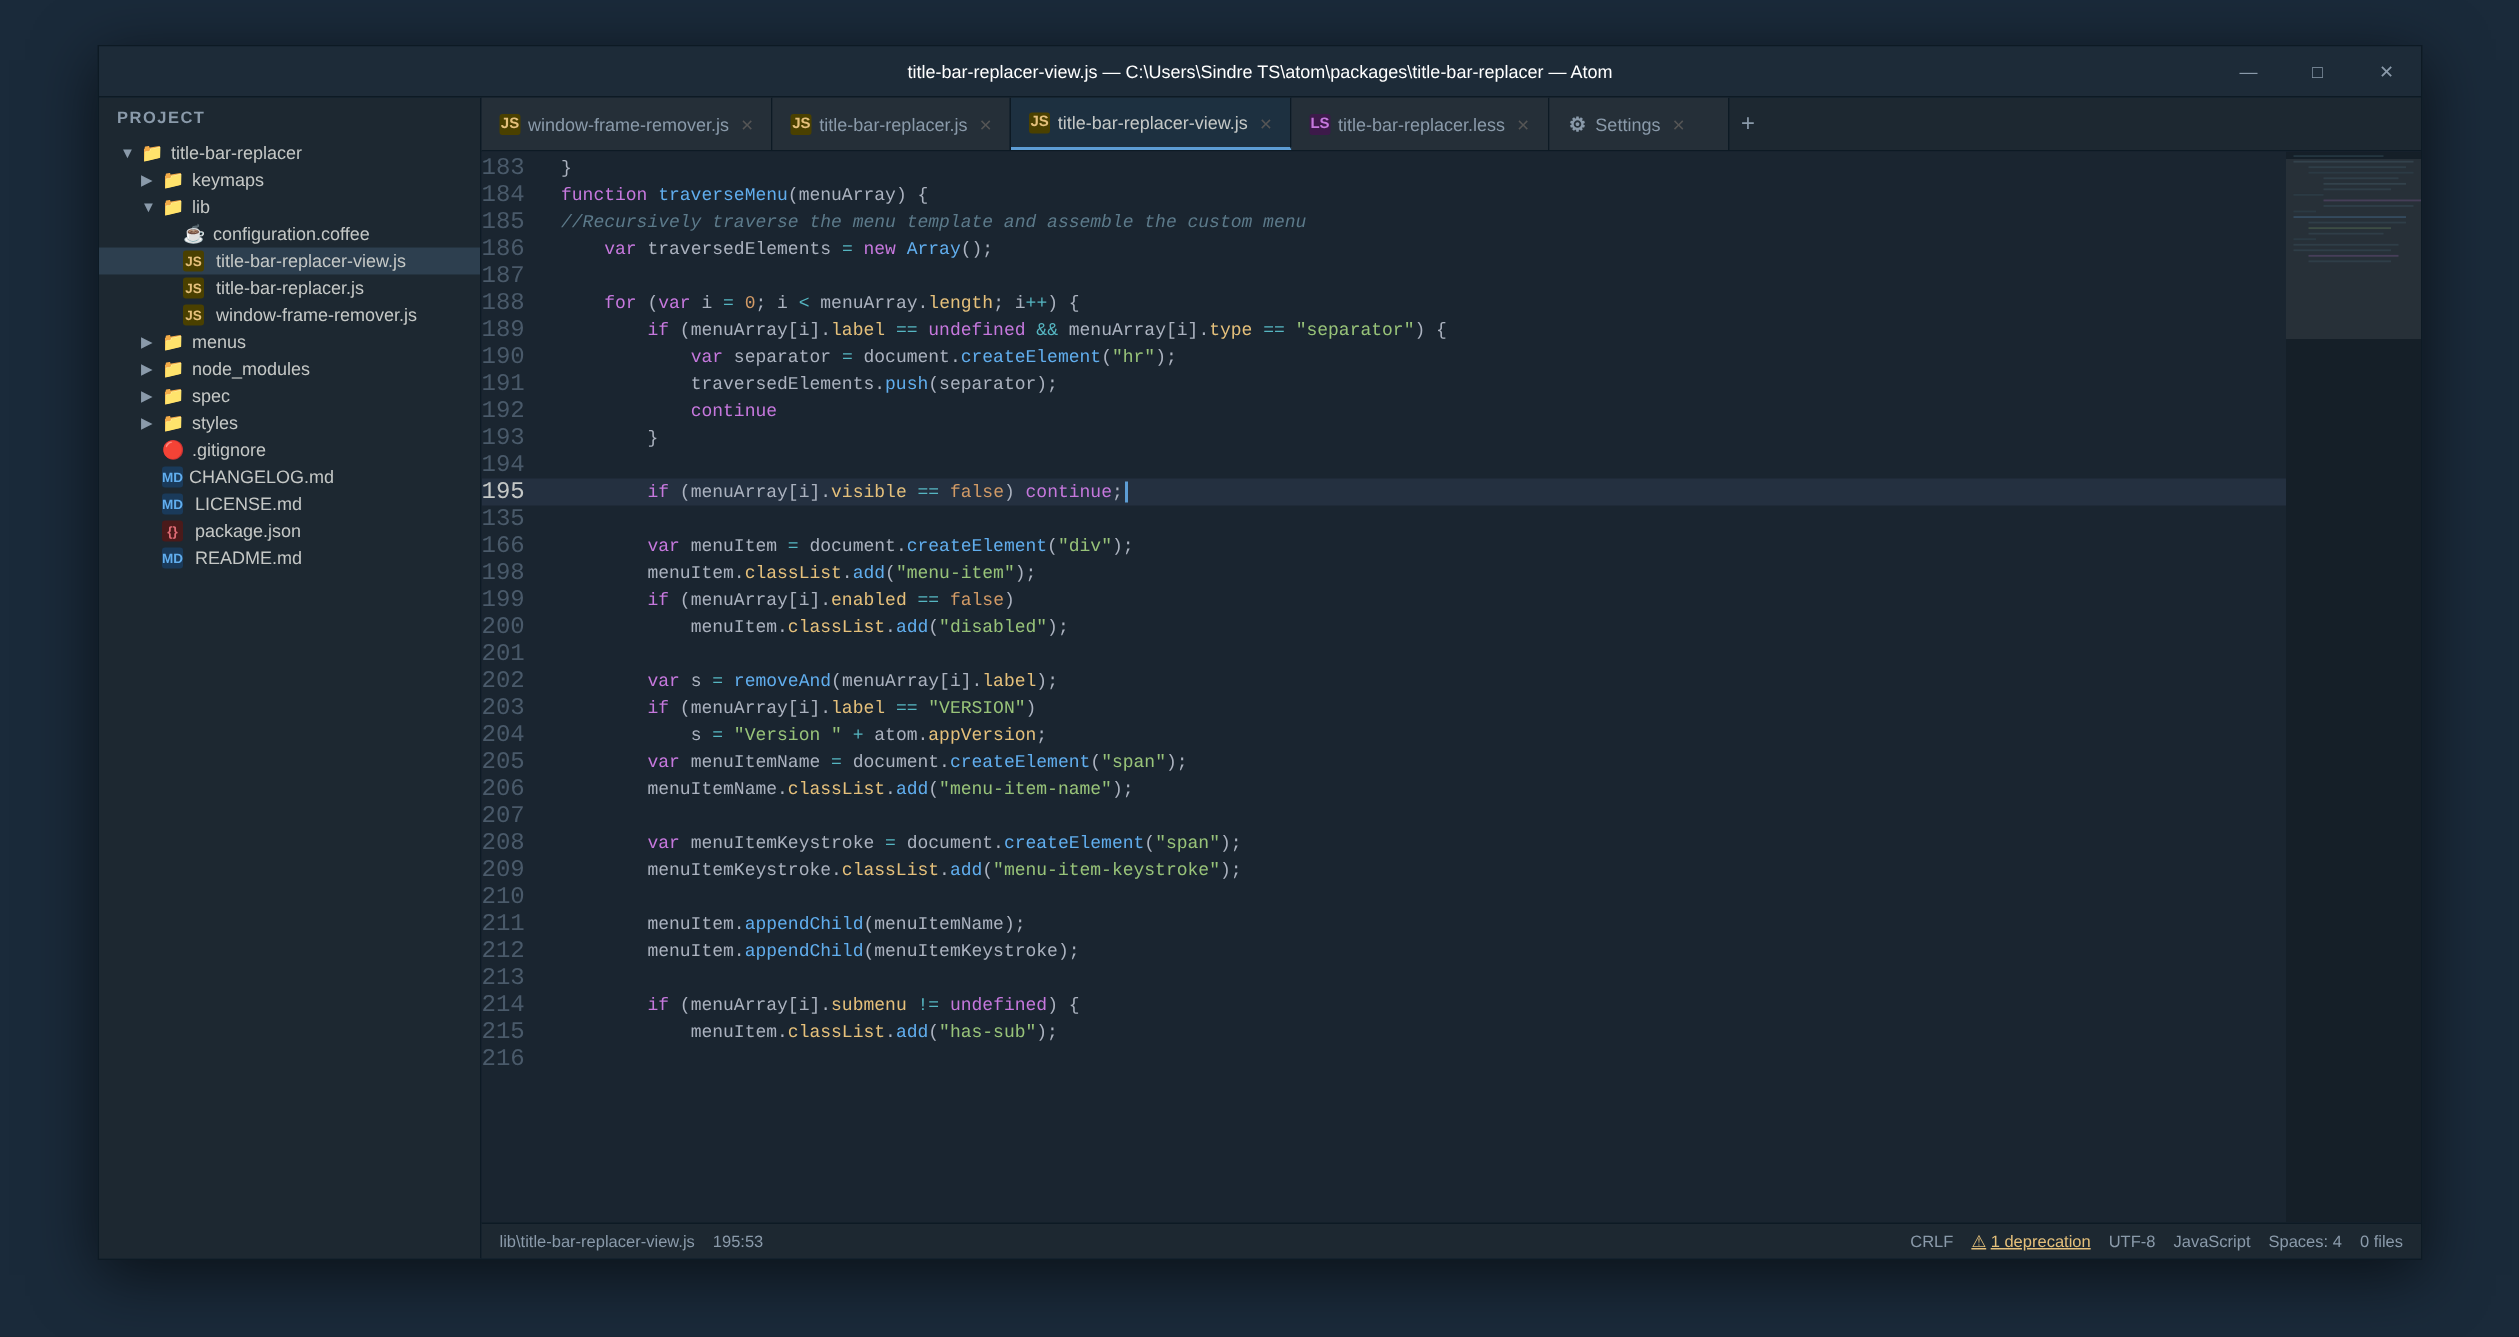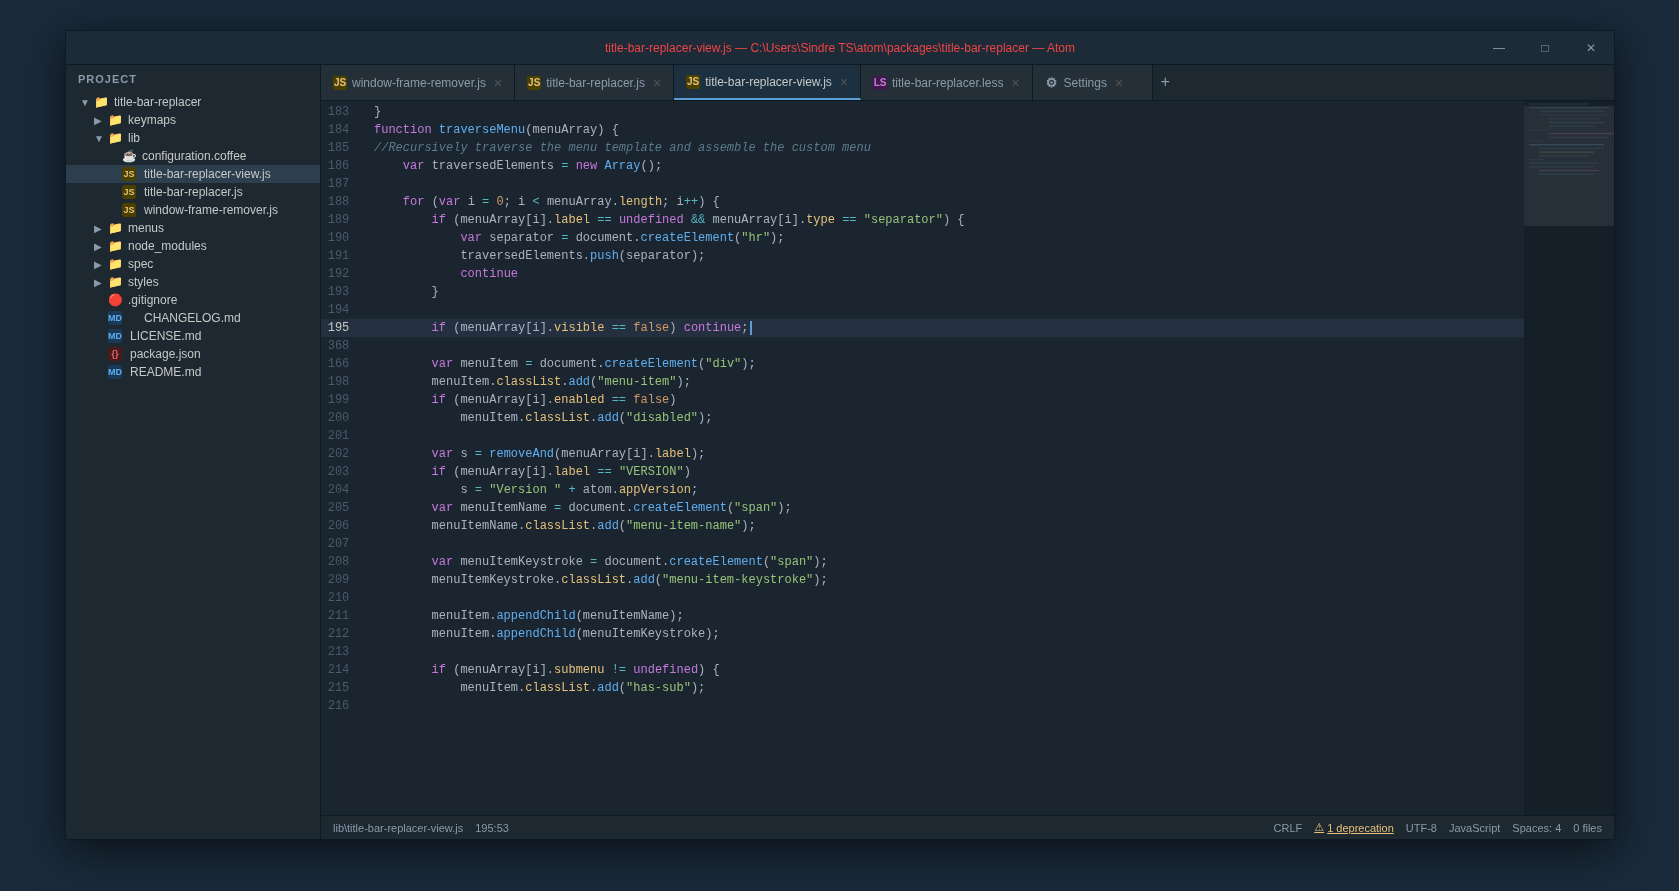--- a/index.html
+++ b/index.html
@@ -33,21 +33,21 @@
       background: #1d2b38;
       height: 34px;
       display: flex;
       align-items: center;
       justify-content: center;
       position: relative;
       flex-shrink: 0;
       border-bottom: 1px solid #0d1a24;
     }
     .title-bar-text {
-      color: #ef4444;
+      color: #ffffff;
       font-size: 12px;
       font-family: 'Segoe UI', sans-serif;
     }
     .window-controls {
       position: absolute;
       right: 0;
       top: 0;
       display: flex;
       height: 34px;
     }
@@ -204,23 +204,23 @@
       display: flex;
       overflow: hidden;
       background: #1a2530;
     }
 
     .line-numbers {
       width: 45px;
       flex-shrink: 0;
       background: #1a2530;
       padding: 0;
-      text-align: center;
+      text-align: left;
       color: #4a5a6a;
-      font-size: 12px;
+      font-size: 16px;
       line-height: 1.45;
       padding-top: 2px;
       user-select: none;
       overflow: hidden;
     }
     .line-number {
       display: block;
       padding-right: 10px;
       height: 18px;
       line-height: 18px;
@@ -426,21 +426,21 @@
         <span class="tree-arrow" style="visibility:hidden">▶</span>
         <span class="tree-icon" style="color:#e06c75;">🔴</span>
         <span class="tree-label">.gitignore</span>
       </div>
 
       <div class="tree-item">
         <span class="tree-indent"></span>
         <span class="tree-indent"></span>
         <span class="tree-arrow" style="visibility:hidden">▶</span>
         <span class="tree-icon icon-md">MD</span>
-        <span class="tree-label" style="margin-left:18px;">CHANGELOG.md</span>
+        <span class="tree-label" style="margin-left:0;">CHANGELOG.md</span>
       </div>
 
       <div class="tree-item">
         <span class="tree-indent"></span>
         <span class="tree-indent"></span>
         <span class="tree-arrow" style="visibility:hidden">▶</span>
         <span class="tree-icon icon-md">MD</span>
         <span class="tree-label" style="margin-left:4px;">LICENSE.md</span>
       </div>
 
@@ -508,21 +508,21 @@
           <span class="line-number">186</span>
           <span class="line-number">187</span>
           <span class="line-number">188</span>
           <span class="line-number">189</span>
           <span class="line-number">190</span>
           <span class="line-number">191</span>
           <span class="line-number">192</span>
           <span class="line-number">193</span>
           <span class="line-number">194</span>
           <span class="line-number active">195</span>
-          <span class="line-number">368</span>
+          <span class="line-number">135</span>
           <span class="line-number">166</span>
           <span class="line-number">198</span>
           <span class="line-number">199</span>
           <span class="line-number">200</span>
           <span class="line-number">201</span>
           <span class="line-number">202</span>
           <span class="line-number">203</span>
           <span class="line-number">204</span>
           <span class="line-number">205</span>
           <span class="line-number">206</span>

